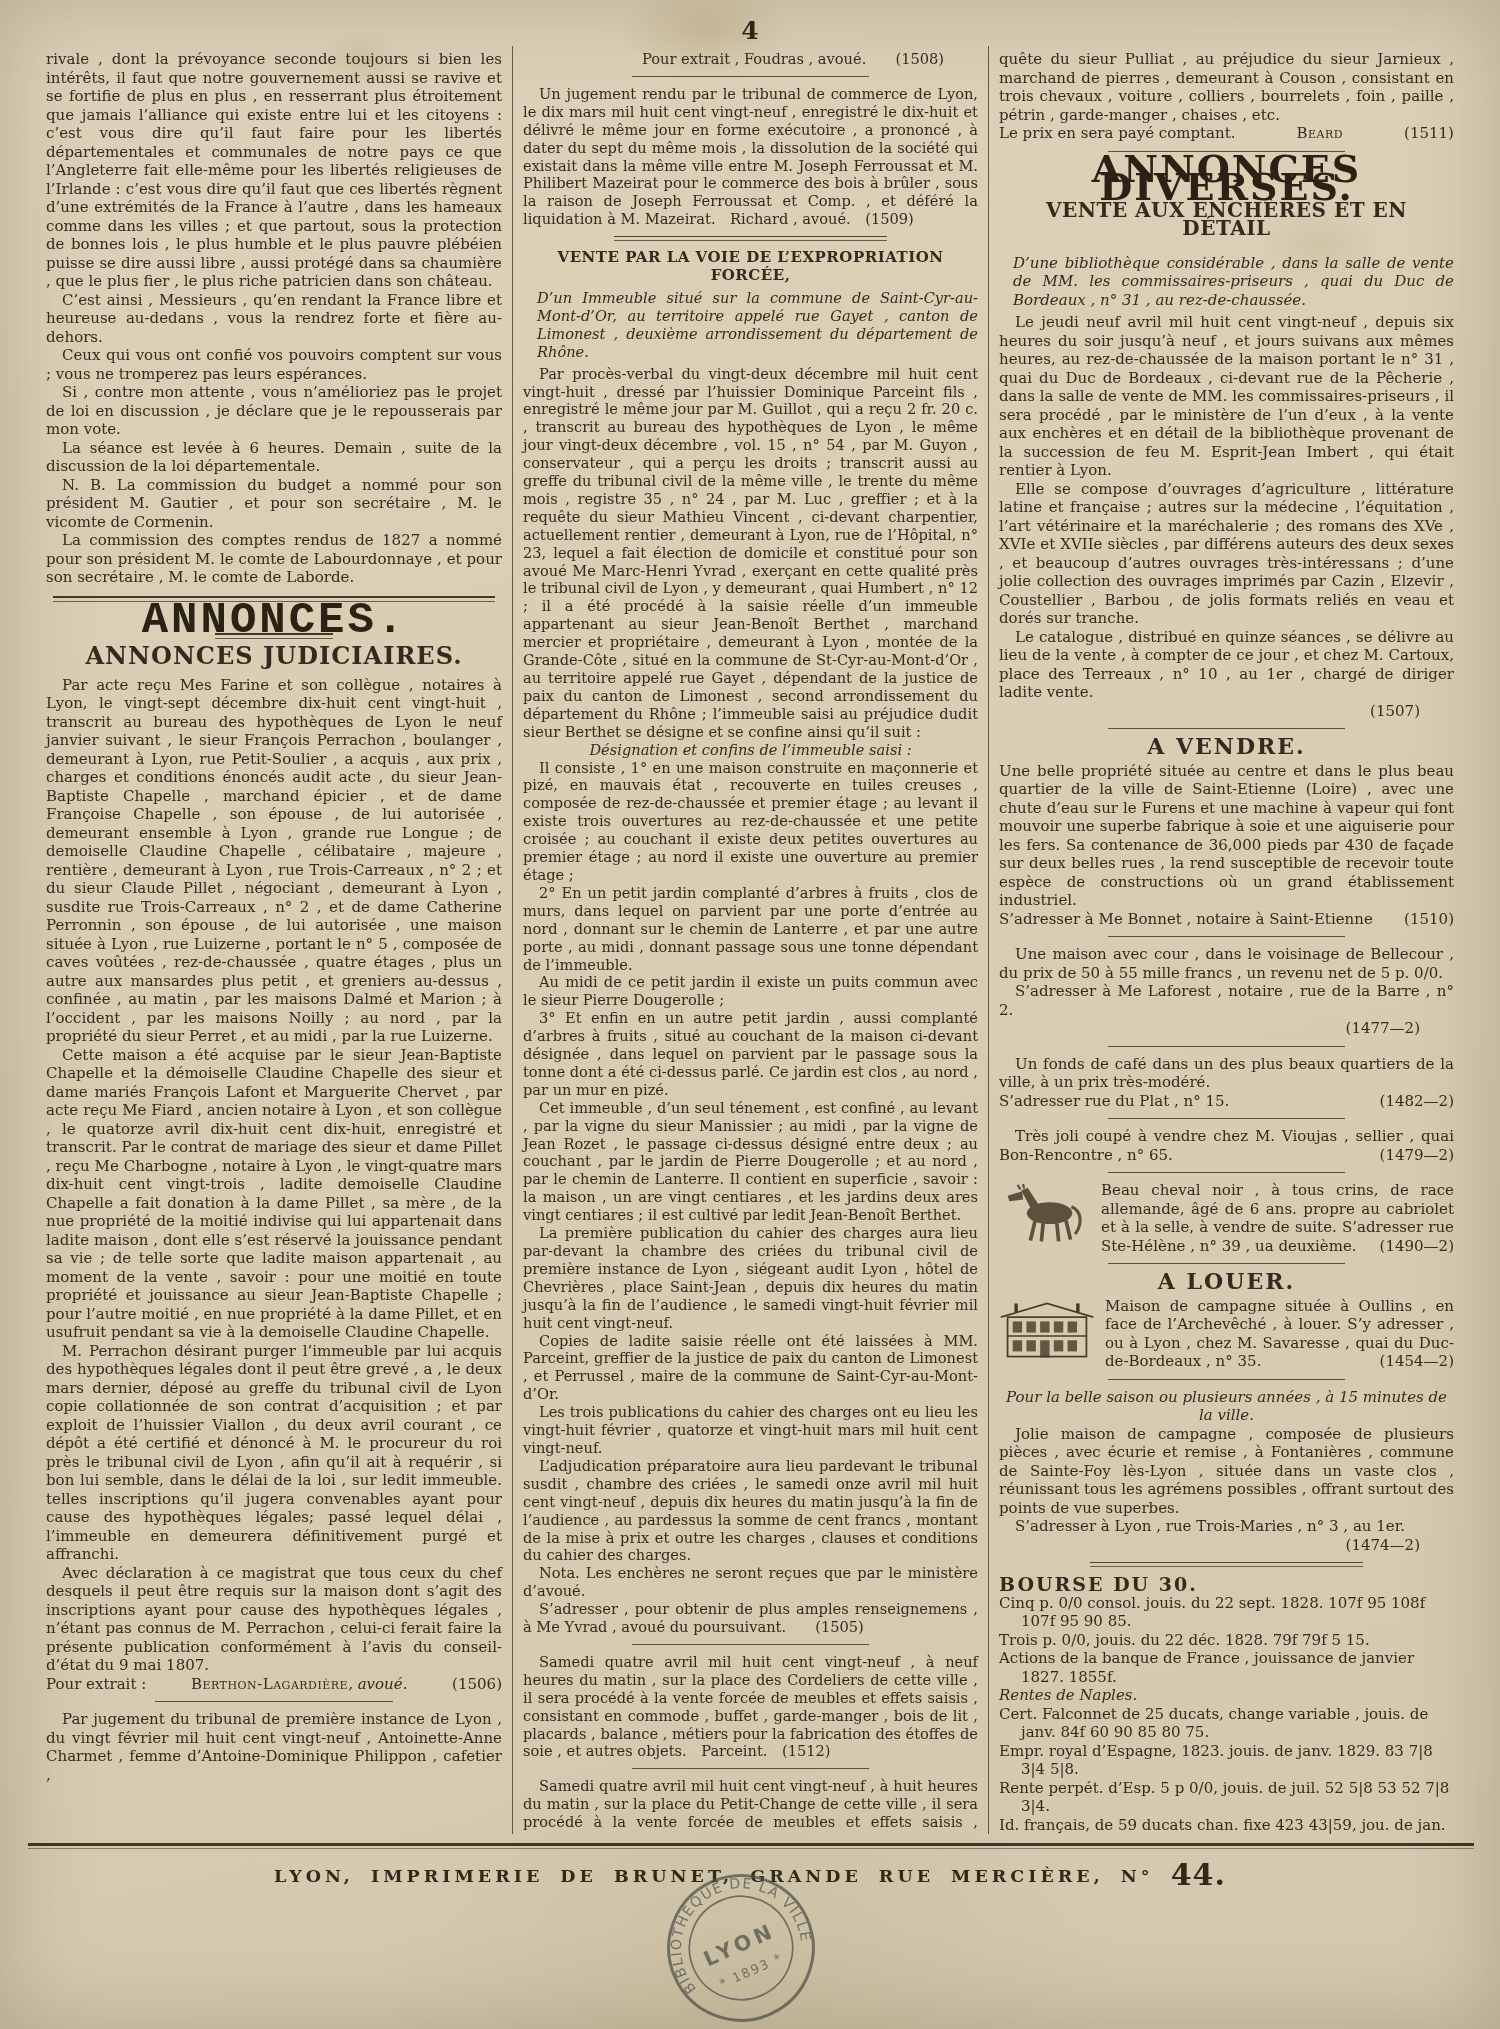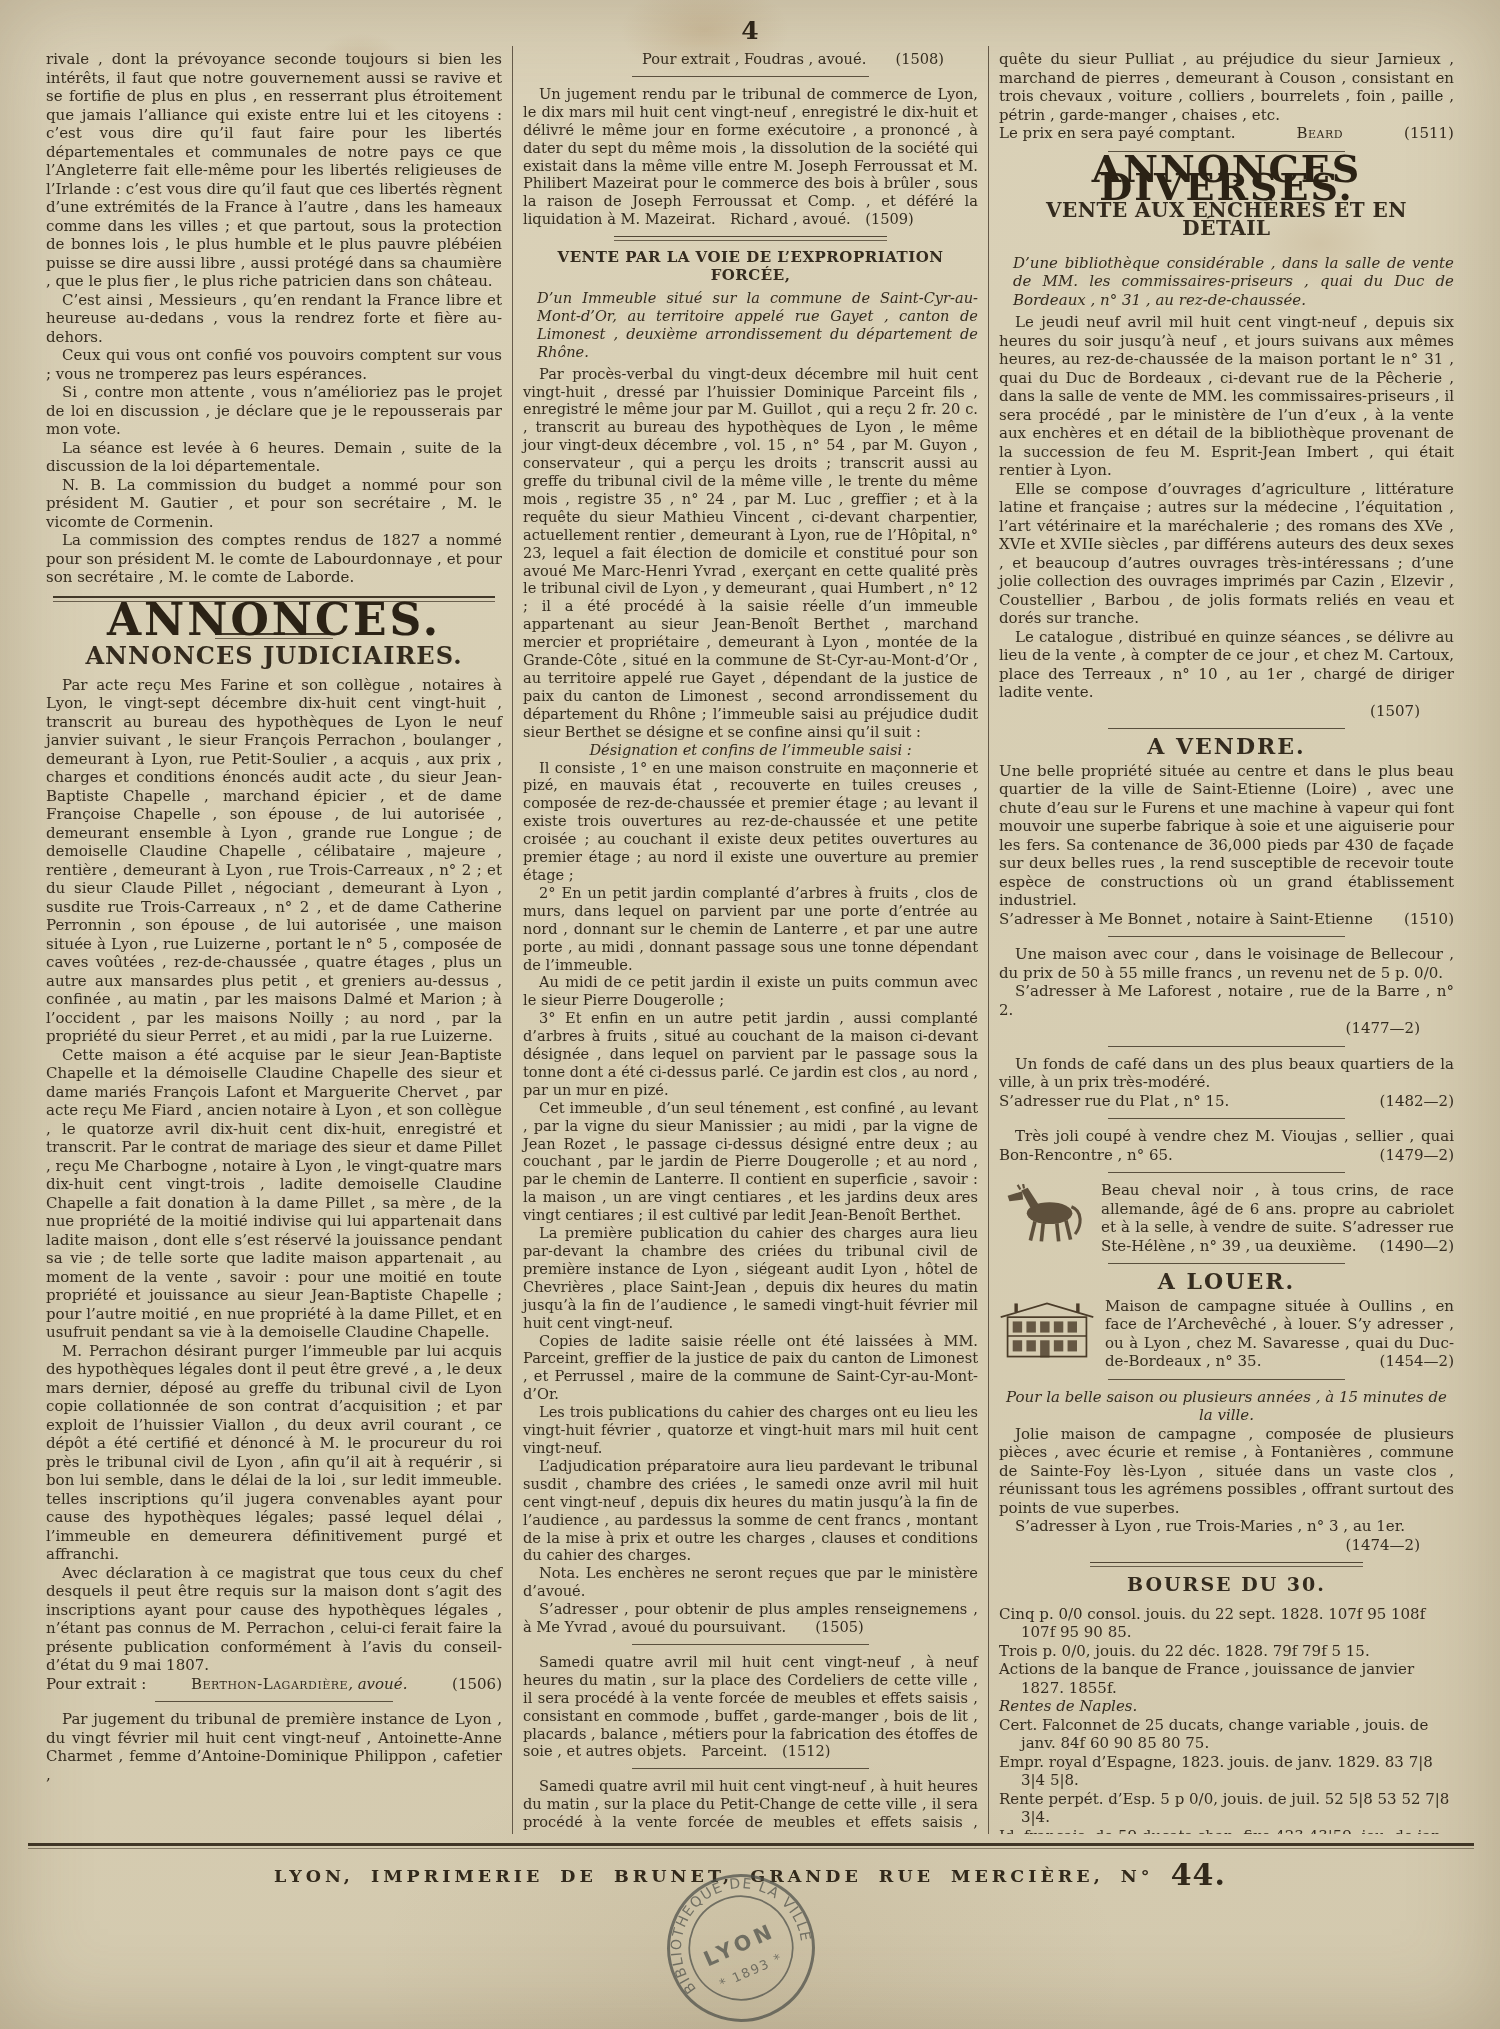--- a/index.html
+++ b/index.html
@@ -28,29 +28,29 @@
   .noind { text-indent:0; }
   .it { font-style:italic; }
   .sc { font-variant:small-caps; letter-spacing:.5px; }
   .ctr { text-align:center; text-indent:0; }
   .sep { width:52%; margin:8px auto; border-top:1.2px solid rgba(58,47,32,.8); height:0; }
   .sep-d { width:60%; margin:8px auto; border-top:1.5px solid rgba(58,47,32,.85);
     border-bottom:1px solid rgba(58,47,32,.7); height:3px; }
   .sep-wide { width:97%; margin:9px auto; border-top:2.2px solid rgba(50,40,26,.9);
     border-bottom:1px solid rgba(58,47,32,.7); height:3px; }
   .h-annonces { font-size:44px; font-weight:bold; letter-spacing:3px; text-align:center;
-    margin:6px 0 0; color:#2b2215; }
+    margin:6px 0 0; color:#2b2215;font-family:Liberation Mono, monospace; }
   .rule-under { width:118px; margin:4px auto 8px; border-top:2px solid rgba(50,40,26,.9);
     border-bottom:1px solid rgba(58,47,32,.7); height:3px; }
   .h-sub { font-size:24px; font-weight:bold; text-align:center; letter-spacing:1px; margin:4px 0 10px; }
   .h-vente { font-size:15px; font-weight:bold; text-align:center; letter-spacing:.5px; margin:6px 0 4px; }
   .h-div { font-size:38px; font-weight:bold; letter-spacing:2px; text-align:center; margin:8px 0 4px; color:#2b2215;}
   .h-ench { font-size:20px; font-weight:bold; text-align:center; letter-spacing:.5px; margin:2px 0 16px; }
   .h-small { font-size:22px; font-weight:bold; text-align:center; letter-spacing:2px; margin:8px 0 6px; }
-  .h-bourse { font-size:19px; font-weight:bold; text-align:center; letter-spacing:2px; margin:6px 0 11px; }
+  .h-bourse { font-size:19px; font-weight:bold; text-align:left; letter-spacing:2px; margin:6px 0 0; }
   .sub-it { font-style:italic; text-align:justify; text-indent:0; padding-left:14px; margin-bottom:4px; }
   .split { display:flex; justify-content:space-between; align-items:baseline; }
   .refline { text-align:right; padding-right:34px; }
   .rel { position:relative; }
   .ref-abs { position:absolute; right:0; bottom:0; }
   .cut-left { float:left; margin:3px 10px 2px 0; }
   .bl { text-align:left; text-indent:0; padding-left:22px; }
   .bl-first { text-indent:-22px; }
   .bottom-rule { position:absolute; left:28px; right:26px; top:1843px;
     border-top:3px solid rgba(48,38,24,.9); border-bottom:1px solid rgba(58,47,32,.5); height:2px;}

